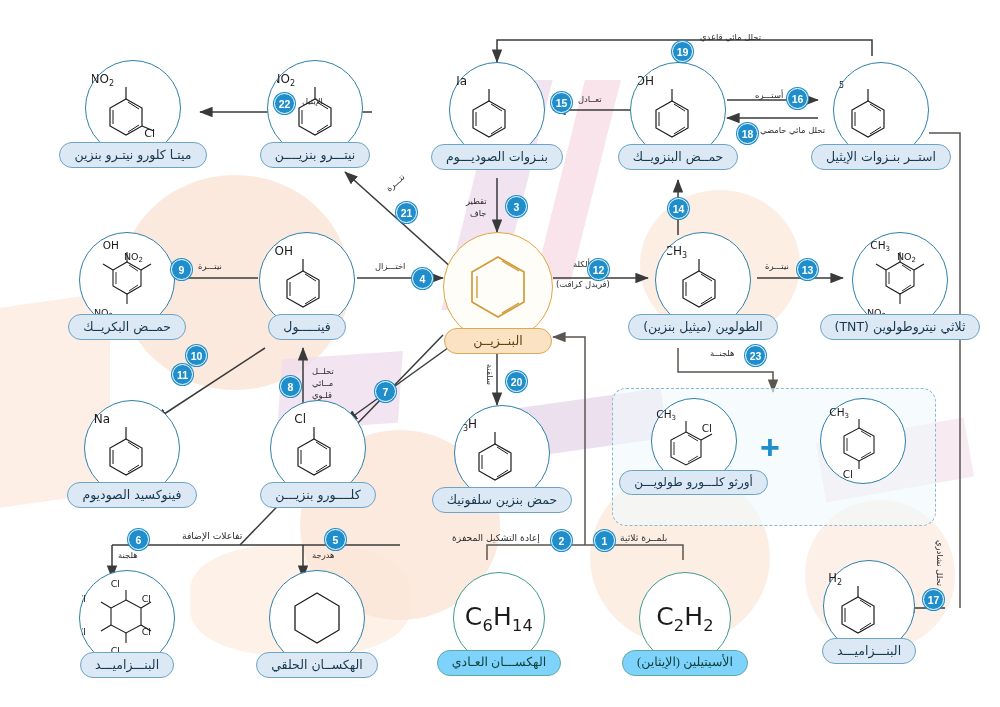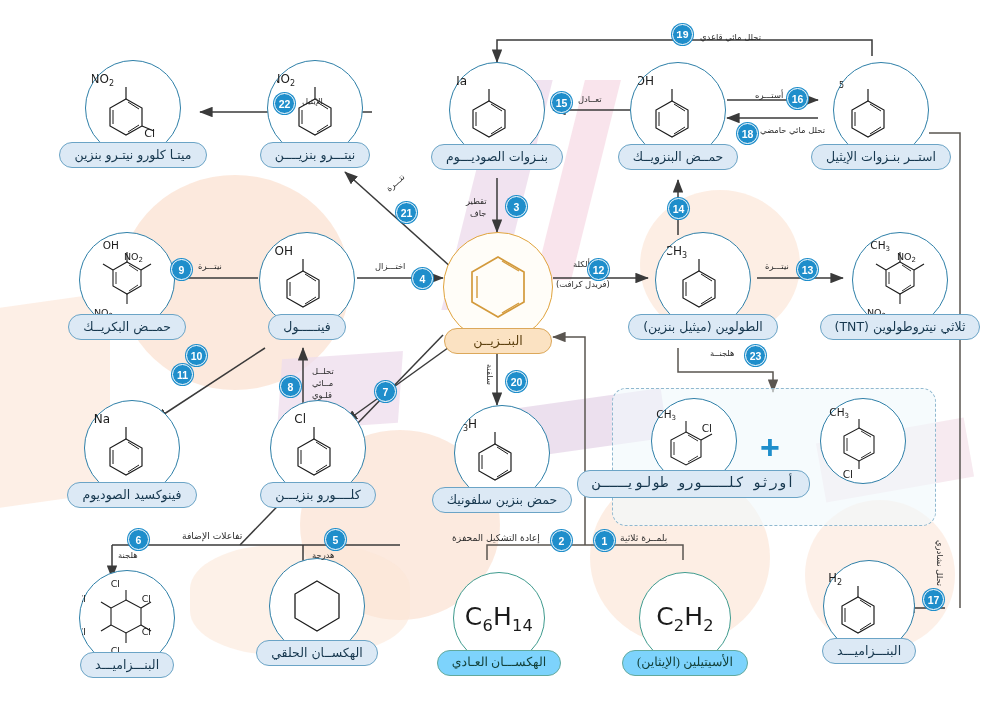--- a/index.html
+++ b/index.html
@@ -373,21 +373,21 @@
         <text x="20" y="14" font-size="10.5" fill="#1b1b1b" font-family="DejaVu Sans">CH<tspan font-size="7" dy="2">3</tspan></text>
         <line x1="30" y1="17" x2="30" y2="28" stroke="#1b1b1b" stroke-width="1.1"></line>
         <polygon points="30,28 45,36 45,53 30,61 15,53 15,36" fill="none" stroke="#1b1b1b" stroke-width="1.1"></polygon>
         <line x1="18" y1="38" x2="18" y2="51" stroke="#1b1b1b" stroke-width=".9"></line>
         <line x1="32" y1="31" x2="42" y2="37" stroke="#1b1b1b" stroke-width=".9"></line>
         <line x1="32" y1="58" x2="42" y2="52" stroke="#1b1b1b" stroke-width=".9"></line>
         <line x1="45" y1="36" x2="56" y2="30" stroke="#1b1b1b" stroke-width="1.1"></line>
         <text x="56" y="28" font-size="10.5" fill="#1b1b1b" font-family="DejaVu Sans">Cl</text>
       </svg>
     </div>
-    <div class="plate blue" style="font-size:14px;font-family:Liberation Mono, monospace;">أورثو كلـــورو طولويـــن</div>
+    <div class="plate blue" style="font-size:12px;">أورثو كلـــورو طولويـــن</div>
   </div>
 
   <div class="node" style="left:795px;top:398px;width:135px;z-index:3;">
     <div class="bubble blue" style="width:86px;height:86px;">
       <svg class="mol" width="68" height="76" viewBox="0 0 68 76">
         <text x="20" y="13" font-size="10.5" fill="#1b1b1b" font-family="DejaVu Sans">CH<tspan font-size="7" dy="2">3</tspan></text>
         <line x1="30" y1="16" x2="30" y2="25" stroke="#1b1b1b" stroke-width="1.1"></line>
         <polygon points="30,25 45,33 45,50 30,58 15,50 15,33" fill="none" stroke="#1b1b1b" stroke-width="1.1"></polygon>
         <line x1="18" y1="35" x2="18" y2="48" stroke="#1b1b1b" stroke-width=".9"></line>
         <line x1="32" y1="28" x2="42" y2="34" stroke="#1b1b1b" stroke-width=".9"></line>
@@ -412,21 +412,21 @@
         <text x="4" y="61" font-size="9.5" fill="#1b1b1b" font-family="DejaVu Sans">Cl</text>
         <line x1="59" y1="51" x2="69" y2="57" stroke="#1b1b1b" stroke-width="1.1"></line>
         <text x="69" y="61" font-size="9.5" fill="#1b1b1b" font-family="DejaVu Sans">Cl</text>
         <line x1="44" y1="59" x2="44" y2="69" stroke="#1b1b1b" stroke-width="1.1"></line>
         <text x="38" y="80" font-size="9.5" fill="#1b1b1b" font-family="DejaVu Sans">Cl</text>
       </svg>
     </div>
     <div class="plate blue">البنـــزاميـــد</div>
   </div>
 
-  <div class="node" style="left:252px;top:558px;width:130px;">
+  <div class="node" style="left:252px;top:570px;width:130px;">
     <div class="bubble blue" style="width:96px;height:96px;">
       <svg class="mol" width="62" height="62" viewBox="0 0 62 62">
         <polygon points="31,6 53,19 53,43 31,56 9,43 9,19" fill="none" stroke="#1b1b1b" stroke-width="1.3"></polygon>
       </svg>
     </div>
     <div class="plate blue">الهكســان الحلقي</div>
   </div>
 
   <div class="node" style="left:434px;top:572px;width:130px;">
     <div class="bubble teal" style="width:92px;height:92px;">
@@ -450,21 +450,21 @@
         <polygon points="30,30 46,39 46,57 30,66 14,57 14,39" fill="none" stroke="#1b1b1b" stroke-width="1.2"></polygon>
         <line x1="17" y1="41" x2="17" y2="55" stroke="#1b1b1b" stroke-width="1"></line>
         <line x1="32" y1="33" x2="43" y2="40" stroke="#1b1b1b" stroke-width="1"></line>
         <line x1="32" y1="63" x2="43" y2="56" stroke="#1b1b1b" stroke-width="1"></line>
       </svg>
     </div>
     <div class="plate blue">البنـــزاميـــد</div>
   </div>
 
   <div class="badge" style="left:274px;top:93px;">22</div>
-  <div class="badge" style="left:672px;top:24px;font-family:Liberation Mono, monospace;">19</div>
+  <div class="badge" style="left:672px;top:41px;">19</div>
   <div class="badge" style="left:551px;top:92px;">15</div>
   <div class="badge" style="left:787px;top:88px;">16</div>
   <div class="badge" style="left:737px;top:123px;">18</div>
   <div class="badge" style="left:506px;top:196px;">3</div>
   <div class="badge" style="left:396px;top:202px;">21</div>
   <div class="badge" style="left:171px;top:259px;">9</div>
   <div class="badge" style="left:412px;top:268px;">4</div>
   <div class="badge" style="left:588px;top:259px;text-align:right;">12</div>
   <div class="badge" style="left:797px;top:259px;">13</div>
   <div class="badge" style="left:668px;top:198px;">14</div>

